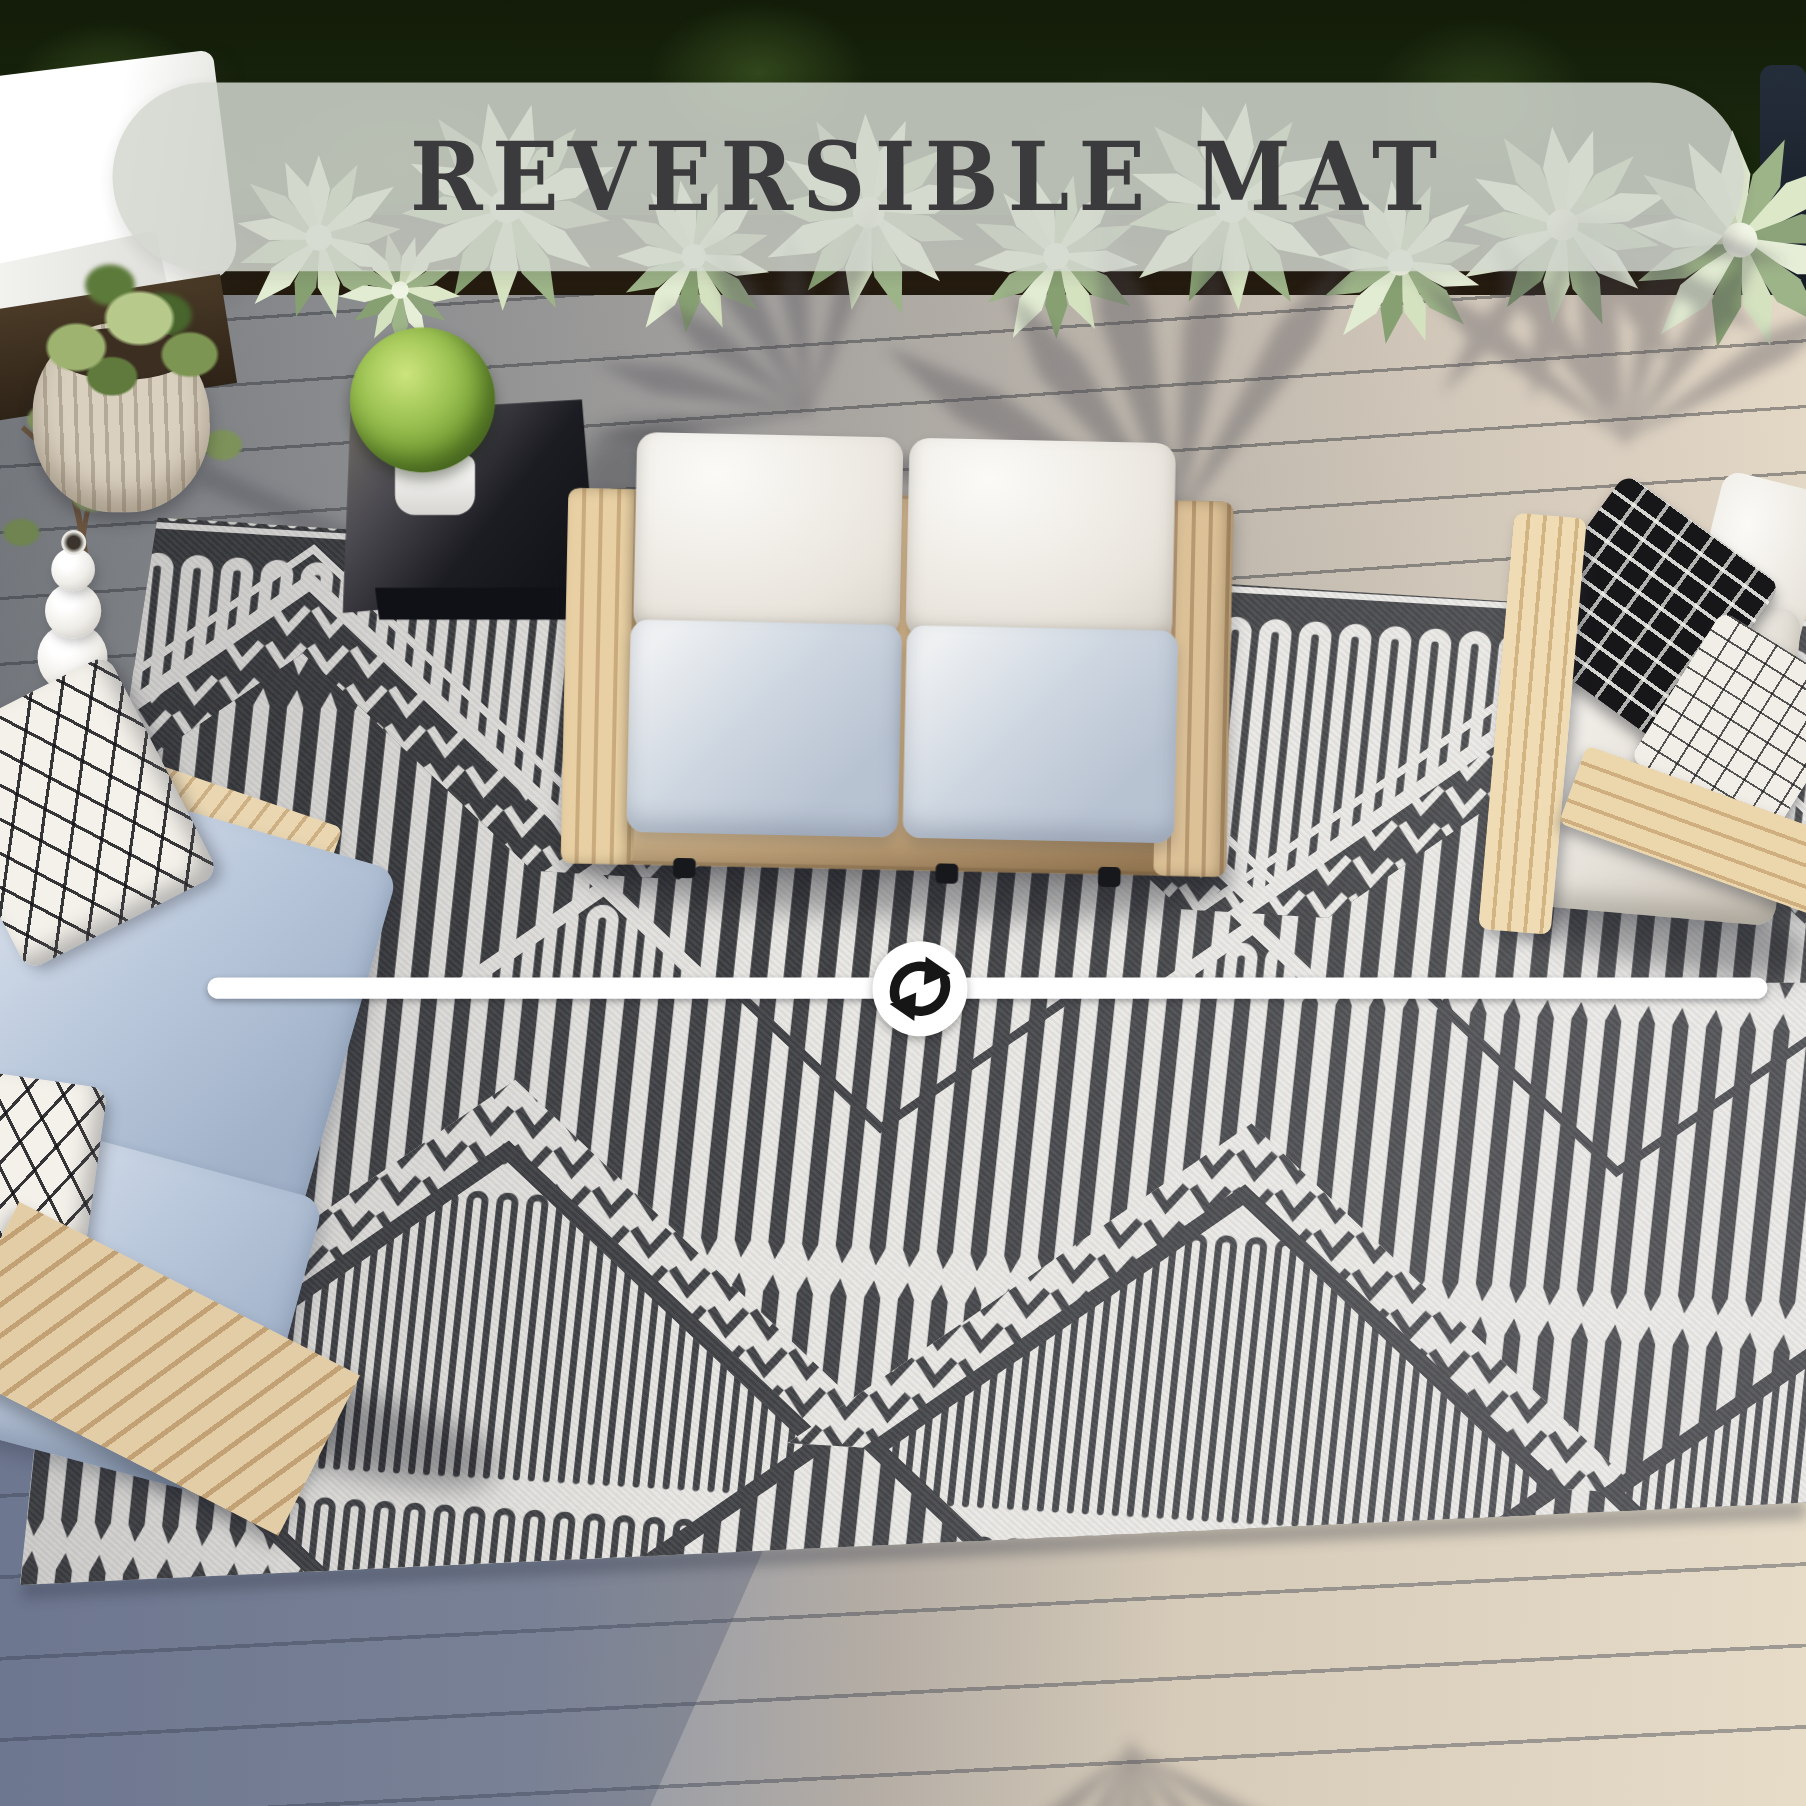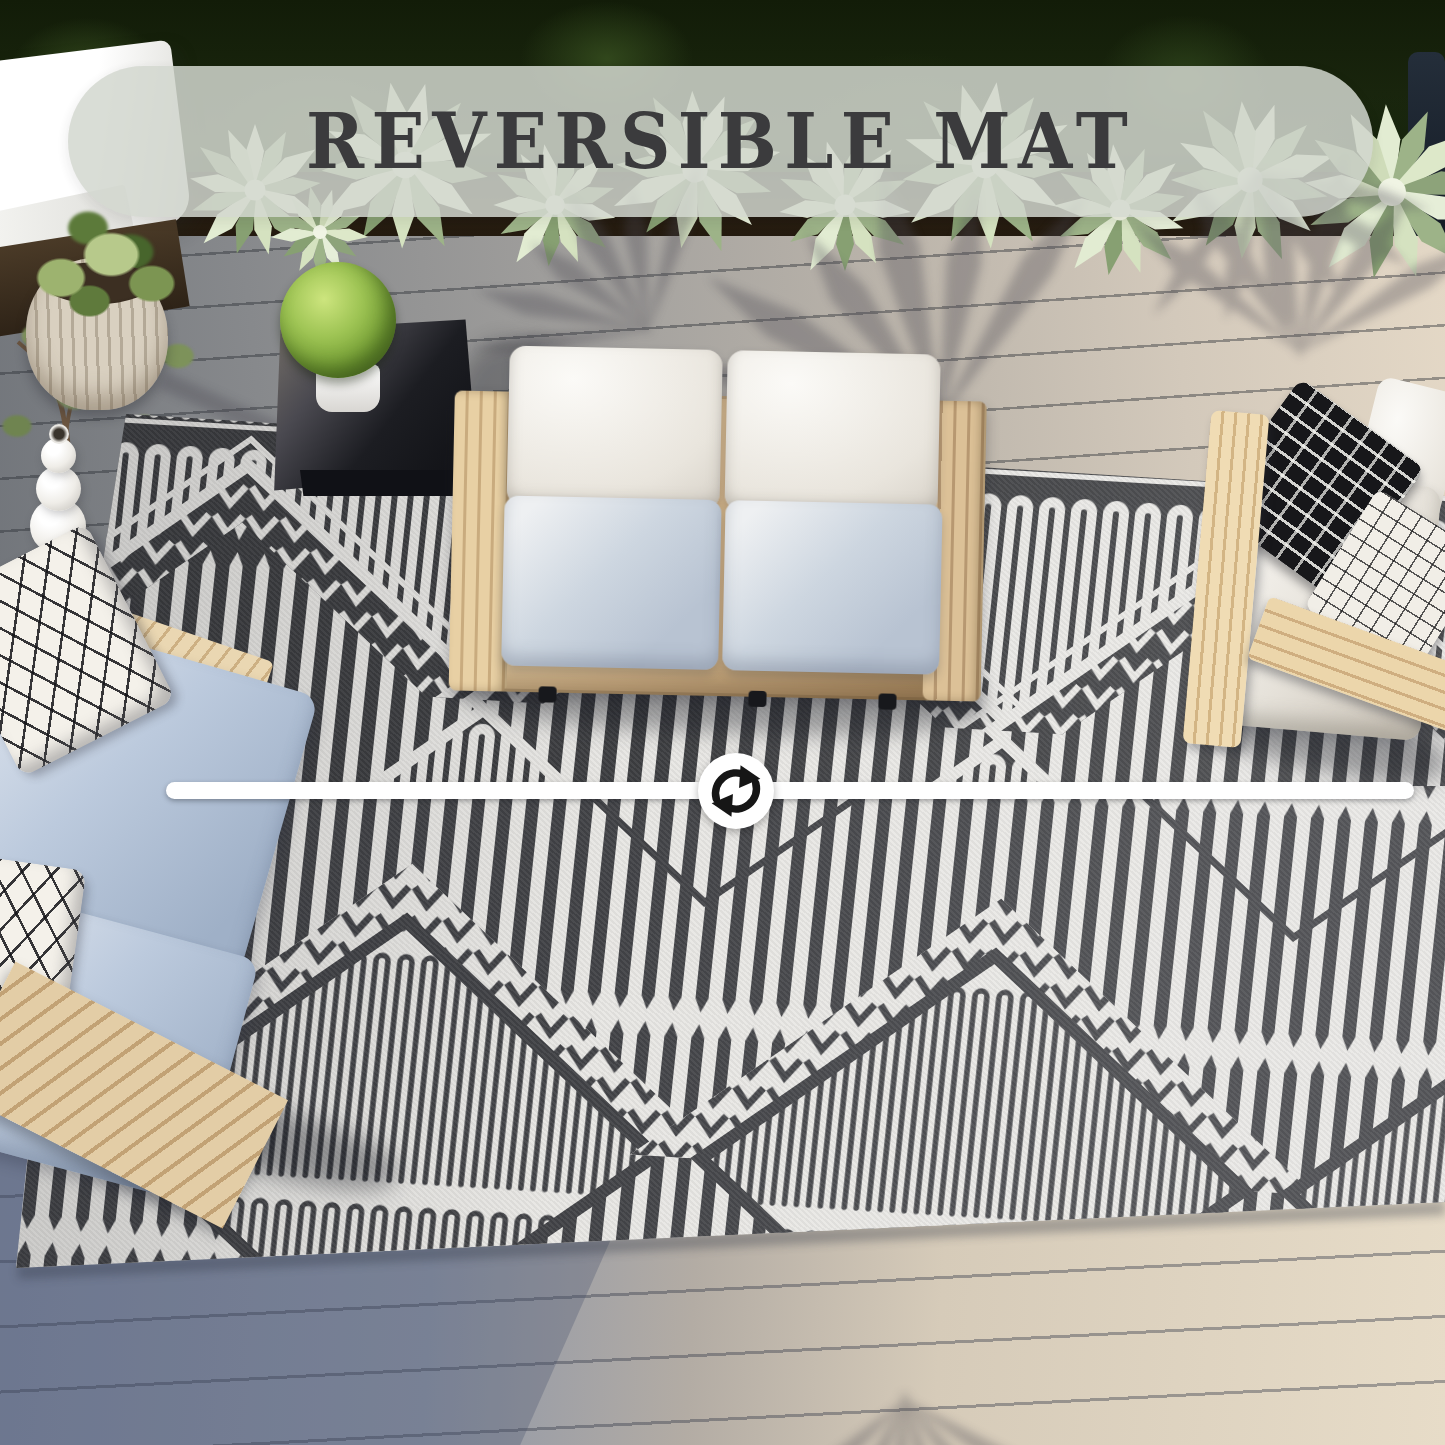--- a/index.html
+++ b/index.html
@@ -175,21 +175,21 @@
     box-shadow:3px 5px 9px rgba(40,40,50,.35);}
   .ac-rail{left:68px;top:250px;width:244px;height:66px;transform:rotate(20deg);border-radius:6px;
     background:repeating-linear-gradient(#ecd6ab 0 13px,#cfae80 13px 16px);
     box-shadow:0 6px 10px rgba(35,38,46,.35);}
 
   
   .divider-bar{left:166px;top:782px;width:1248px;height:17px;border-radius:9px;
     background:var(--divider-white);box-shadow:0 2px 5px rgba(20,22,30,.35);}
   .swap-circle{left:698px;top:753px;width:76px;height:76px;border-radius:50%;
     background:var(--divider-white);box-shadow:0 3px 8px rgba(0,0,0,.3);}
-  .banner{left:68px;top:66px;width:1305px;height:151px;border-radius:76px;
+  .banner{left:90px;top:66px;width:1305px;height:151px;border-radius:76px;
     display:flex;align-items:center;justify-content:center;text-decoration:underline;}
   .banner::before{content:"";position:absolute;inset:0;border-radius:inherit;
     background:var(--banner-bg);opacity:.85;box-shadow:0 4px 14px rgba(40,45,40,.12);}
   .banner-title{position:relative;font-family:"DejaVu Serif","Liberation Serif",serif;
     font-weight:700;font-size:76px;letter-spacing:8px;color:var(--banner-text);
     transform:scaleX(.92);white-space:nowrap;}
 </style>
 </head>
 <body>
 

